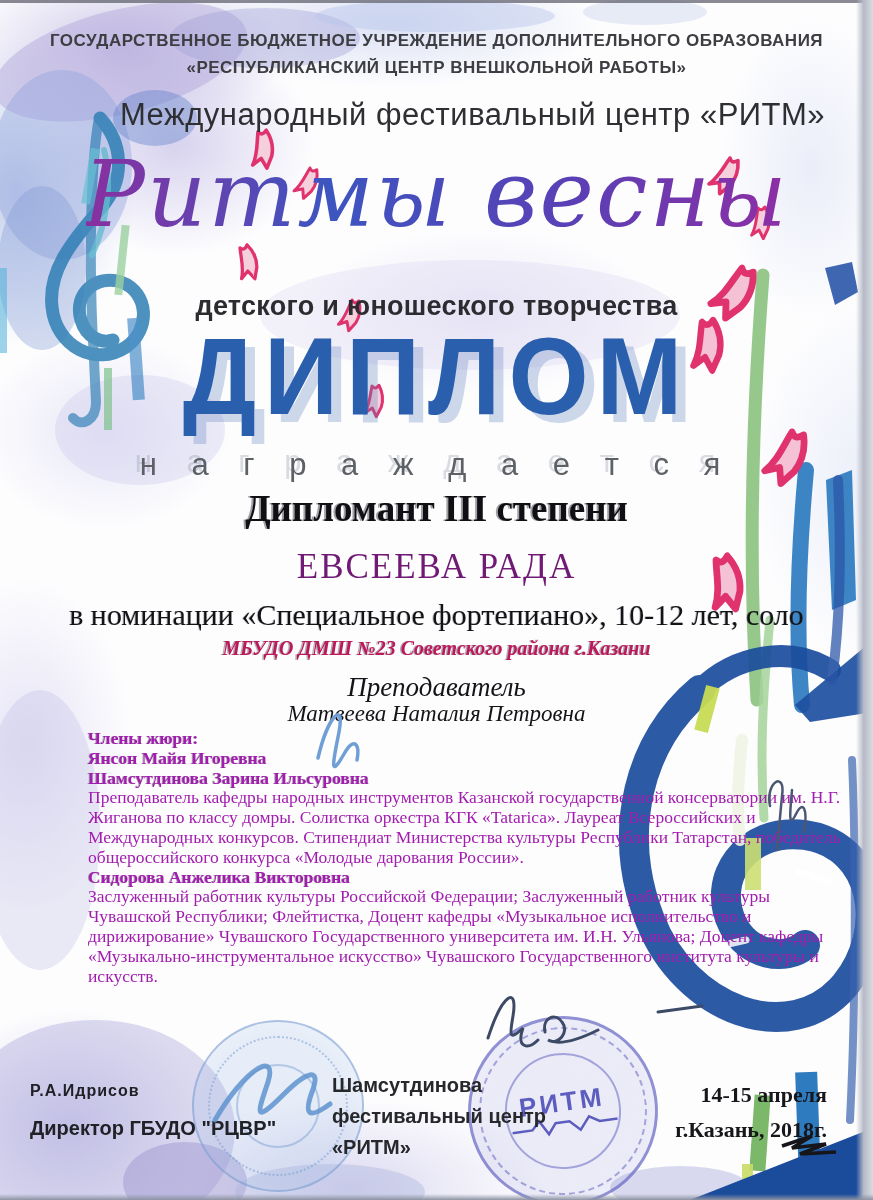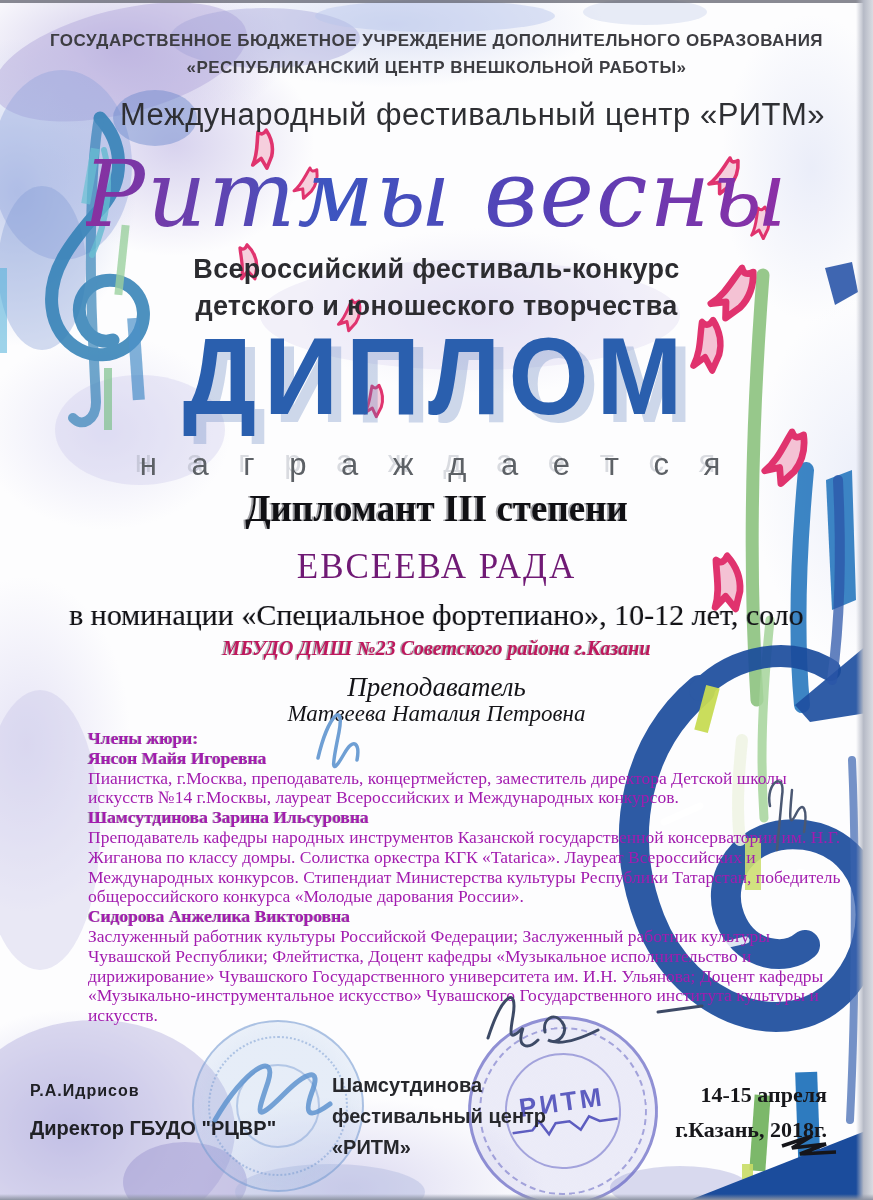--- a/index.html
+++ b/index.html
@@ -218,36 +218,34 @@
           <stop offset="0" stop-color="#8b2f9f"></stop>
           <stop offset="0.35" stop-color="#3d55c0"></stop>
           <stop offset="0.7" stop-color="#5b3fb5"></stop>
           <stop offset="1" stop-color="#8e2fa5"></stop>
         </linearGradient>
       </defs>
       <text x="350" y="96" text-anchor="middle" font-family="DejaVu Serif, serif" font-style="italic" font-size="92" letter-spacing="2" fill="url(#scriptGrad)">Ритмы весны</text>
     </svg>
   </div>
 
-  <div class="cline subtitle subtitle1">Всероссийский фестиваль-конкурс</div>
   <div class="cline subtitle subtitle2">детского и юношеского творчества</div>
 
   <div class="cline diplom">ДИПЛОМ</div>
   <div class="cline awarded">н а г р а ж д а е т с я</div>
   <div class="cline degree">Дипломант III степени</div>
   <div class="cline recipient">ЕВСЕЕВА РАДА</div>
   <div class="cline nomination">в номинации «Специальное фортепиано», 10-12 лет, соло</div>
   <div class="cline school">МБУДО ДМШ №23 Советского района г.Казани</div>
   <div class="cline teacher-label">Преподаватель</div>
   <div class="cline teacher-name">Матвеева Наталия Петровна</div>
 
   <div class="jury">
     <div class="bold">Члены жюри:</div>
     <div class="bold">Янсон Майя Игоревна</div>
-    <div>Пианистка, г.Москва, преподаватель, концертмейстер, заместитель директора Детской школы искусств №14 г.Москвы, лауреат Всероссийских и Международных конкурсов.</div>
     <div class="bold">Шамсутдинова Зарина Ильсуровна</div>
     <div>Преподаватель кафедры народных инструментов Казанской государственной консерватории им. Н.Г. Жиганова по классу домры. Солистка оркестра КГК «Tatarica». Лауреат Всероссийских и Международных конкурсов. Стипендиат Министерства культуры Республики Татарстан, победитель общероссийского конкурса «Молодые дарования России».</div>
     <div class="bold">Сидорова Анжелика Викторовна</div>
     <div>Заслуженный работник культуры Российской Федерации; Заслуженный работник культуры Чувашской Республики; Флейтистка, Доцент кафедры «Музыкальное исполнительство и дирижирование» Чувашского Государственного университета им. И.Н. Ульянова; Доцент кафедры «Музыкально-инструментальное искусство» Чувашского Государственного института культуры и искусств.</div>
   </div>
 
   <div class="footer-left">
     <div class="signer-name">Р.А.Идрисов</div>
     <div class="signer-title">Директор ГБУДО "РЦВР"</div>
   </div>

